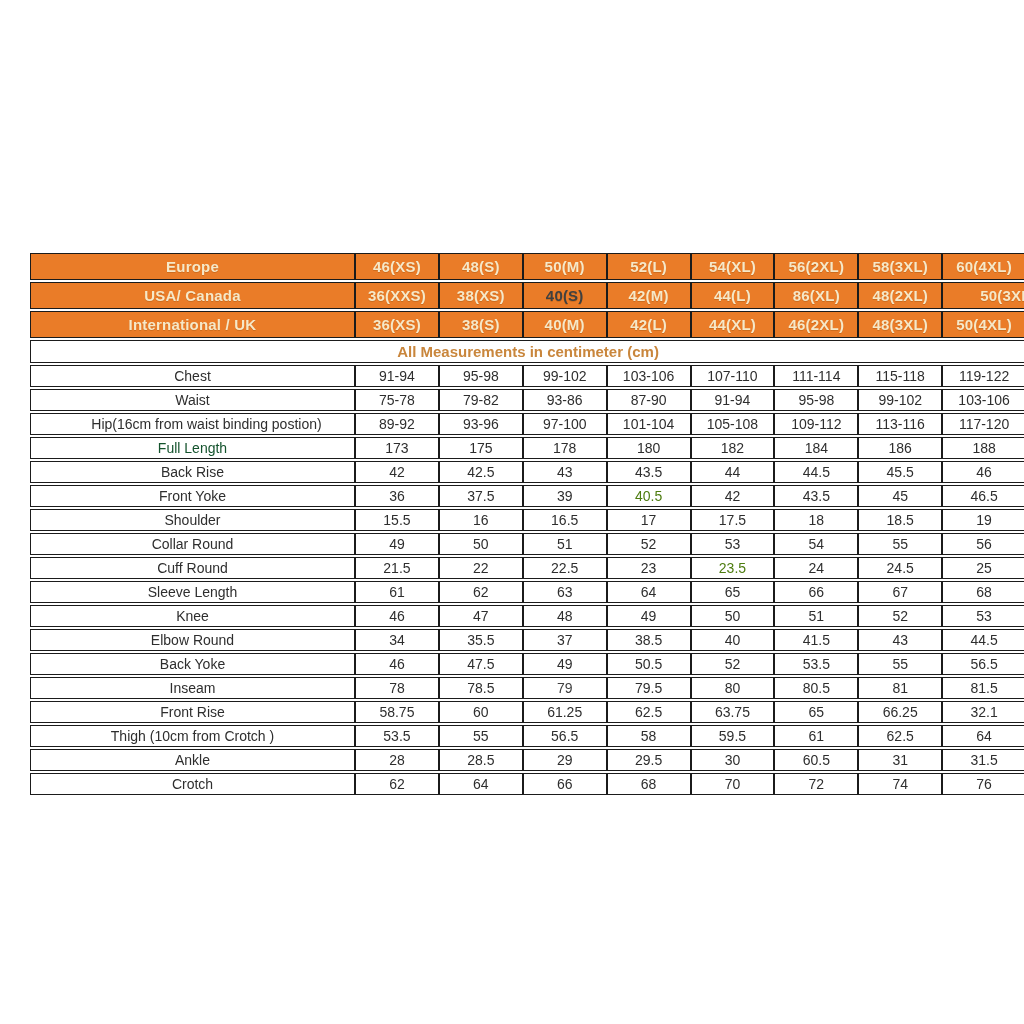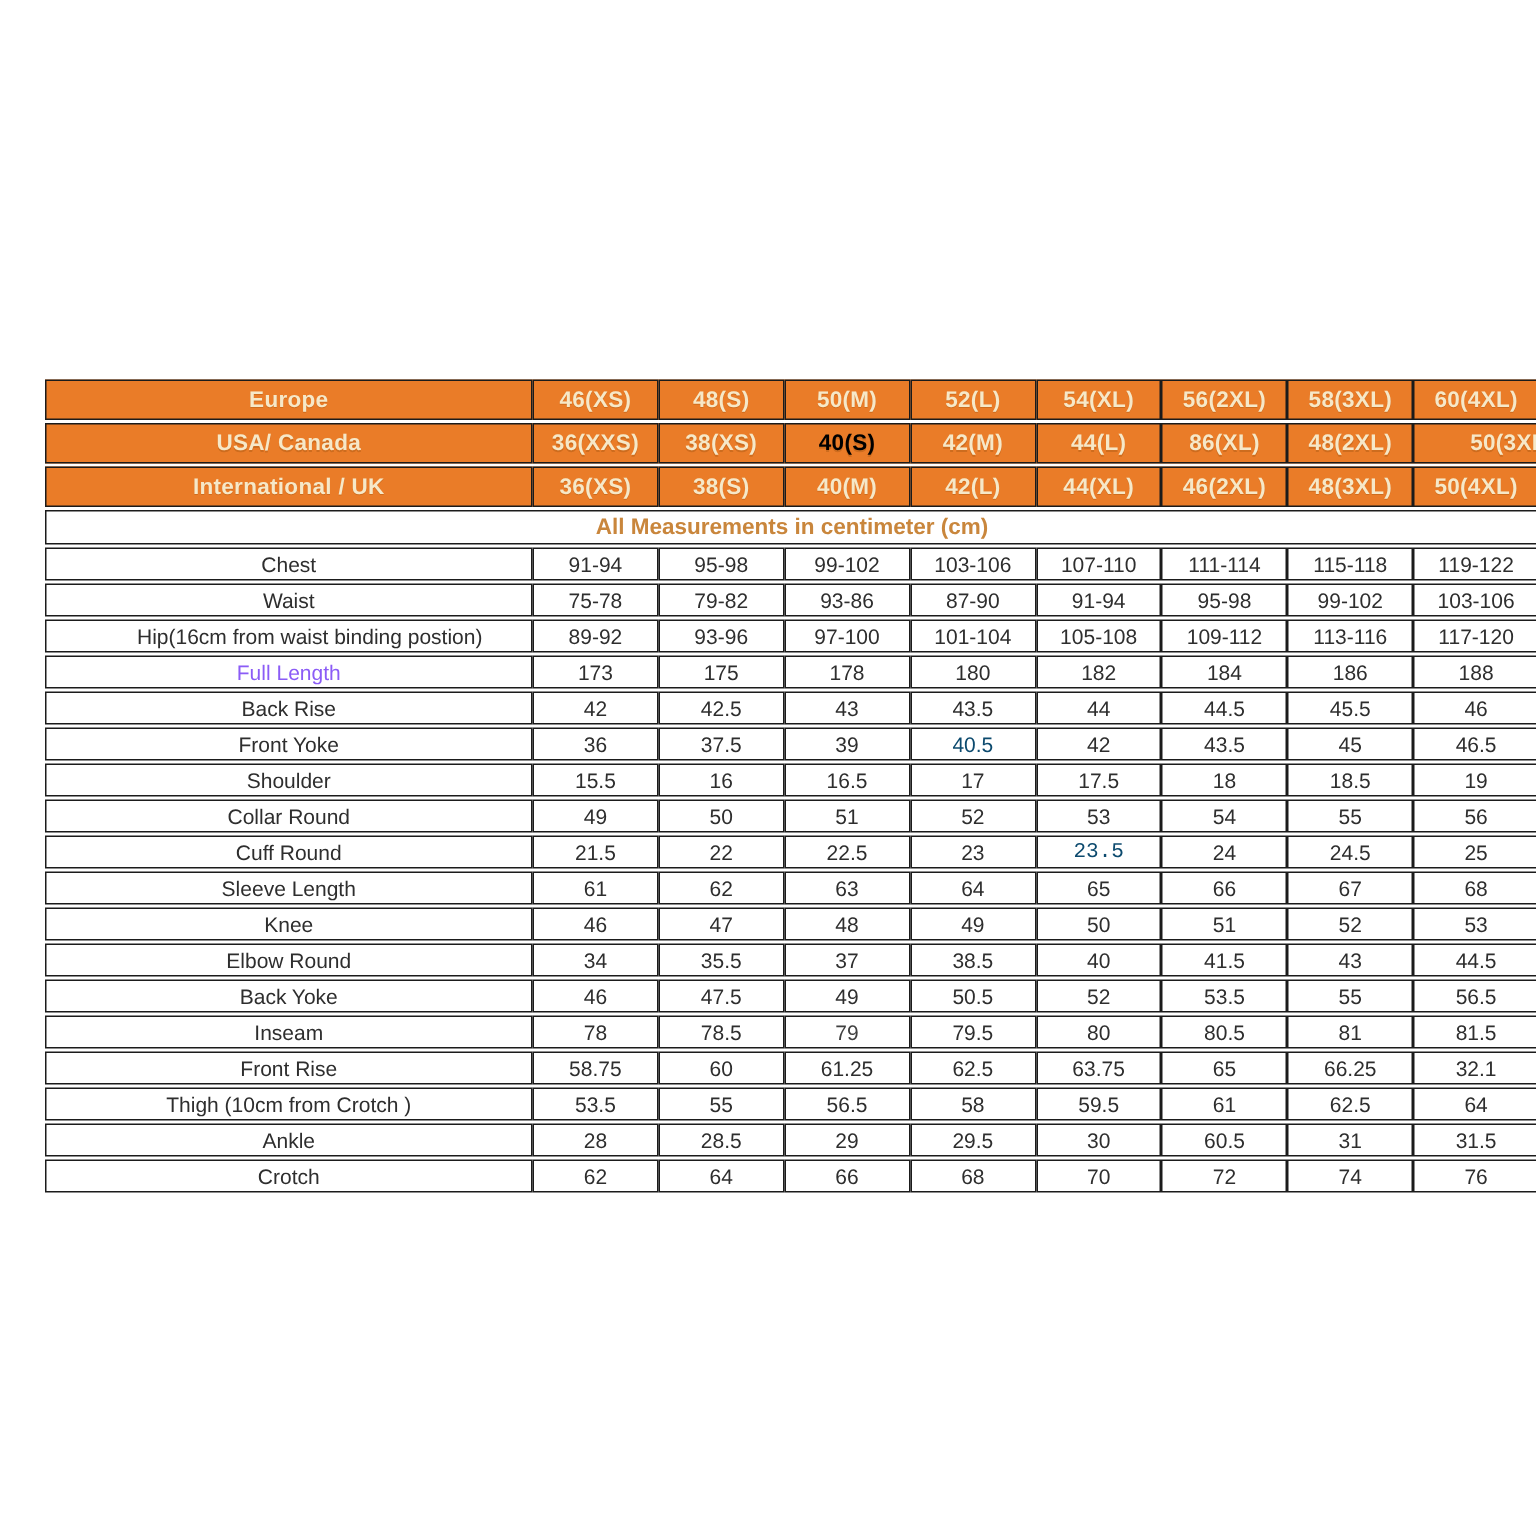--- a/index.html
+++ b/index.html
@@ -72,21 +72,21 @@
           <td class="hdr-cell" style="background: rgb(234, 124, 40); color: rgb(246, 232, 200);">52(L)</td>
           <td class="hdr-cell" style="background: rgb(234, 124, 40); color: rgb(246, 232, 200);">54(XL)</td>
           <td class="hdr-cell" style="background: rgb(234, 124, 40); color: rgb(246, 232, 200);">56(2XL)</td>
           <td class="hdr-cell" style="background: rgb(234, 124, 40); color: rgb(246, 232, 200);">58(3XL)</td>
           <td class="hdr-cell" style="background: rgb(234, 124, 40); color: rgb(246, 232, 200);">60(4XL)</td>
         </tr>
         <tr>
           <td class="hdr-cell row-label-hdr" style="background: rgb(234, 124, 40); color: rgb(246, 232, 200); text-align: center;">USA/ Canada</td>
           <td class="hdr-cell" style="background: rgb(234, 124, 40); color: rgb(246, 232, 200);">36(XXS)</td>
           <td class="hdr-cell" style="background: rgb(234, 124, 40); color: rgb(246, 232, 200);">38(XS)</td>
-          <td class="hdr-cell" style="background: rgb(234, 124, 40); color: #000000;">40(S)</td>
+          <td class="hdr-cell" style="background: rgb(234, 124, 40); color: #404040;">40(S)</td>
           <td class="hdr-cell" style="background: rgb(234, 124, 40); color: rgb(246, 232, 200);">42(M)</td>
           <td class="hdr-cell" style="background: rgb(234, 124, 40); color: rgb(246, 232, 200);">44(L)</td>
           <td class="hdr-cell" style="background: rgb(234, 124, 40); color: rgb(246, 232, 200);">86(XL)</td>
           <td class="hdr-cell" style="background: rgb(234, 124, 40); color: rgb(246, 232, 200);">48(2XL)</td>
           <td class="hdr-cell" style="background: rgb(234, 124, 40); color: rgb(246, 232, 200); padding-left: 37px;">50(3XL)</td>
         </tr>
         <tr>
           <td class="hdr-cell row-label-hdr" style="background: rgb(234, 124, 40); color: rgb(246, 232, 200); text-align: center;">International / UK</td>
           <td class="hdr-cell" style="background: rgb(234, 124, 40); color: rgb(246, 232, 200);">36(XS)</td>
           <td class="hdr-cell" style="background: rgb(234, 124, 40); color: rgb(246, 232, 200);">38(S)</td>
@@ -127,21 +127,21 @@
           <td class="value-cell" style="color: rgb(46, 46, 46);">89-92</td>
           <td class="value-cell" style="color: rgb(46, 46, 46);">93-96</td>
           <td class="value-cell" style="color: rgb(46, 46, 46);">97-100</td>
           <td class="value-cell" style="color: rgb(46, 46, 46);">101-104</td>
           <td class="value-cell" style="color: rgb(46, 46, 46);">105-108</td>
           <td class="value-cell" style="color: rgb(46, 46, 46);">109-112</td>
           <td class="value-cell" style="color: rgb(46, 46, 46);">113-116</td>
           <td class="value-cell" style="color: rgb(46, 46, 46);">117-120</td>
         </tr>
         <tr>
-          <td class="row-label-cell" style="color: #8b5cf6;">Full Length</td>
+          <td class="row-label-cell" style="color: #14532d;">Full Length</td>
           <td class="value-cell" style="color: rgb(46, 46, 46);">173</td>
           <td class="value-cell" style="color: rgb(46, 46, 46);">175</td>
           <td class="value-cell" style="color: rgb(46, 46, 46);">178</td>
           <td class="value-cell" style="color: rgb(46, 46, 46);">180</td>
           <td class="value-cell" style="color: rgb(46, 46, 46);">182</td>
           <td class="value-cell" style="color: rgb(46, 46, 46);">184</td>
           <td class="value-cell" style="color: rgb(46, 46, 46);">186</td>
           <td class="value-cell" style="color: rgb(46, 46, 46);">188</td>
         </tr>
         <tr>
@@ -153,21 +153,21 @@
           <td class="value-cell" style="color: rgb(46, 46, 46);">44</td>
           <td class="value-cell" style="color: rgb(46, 46, 46);">44.5</td>
           <td class="value-cell" style="color: rgb(46, 46, 46);">45.5</td>
           <td class="value-cell" style="color: rgb(46, 46, 46);">46</td>
         </tr>
         <tr>
           <td class="row-label-cell" style="color: rgb(46, 46, 46);">Front Yoke</td>
           <td class="value-cell" style="color: rgb(46, 46, 46);">36</td>
           <td class="value-cell" style="color: rgb(46, 46, 46);">37.5</td>
           <td class="value-cell" style="color: rgb(46, 46, 46);">39</td>
-          <td class="value-cell" style="color: #0c4a6e; margin-left: 14px;">40.5</td>
+          <td class="value-cell" style="color: #4d7c0f; margin-left: 14px;">40.5</td>
           <td class="value-cell" style="color: rgb(46, 46, 46);">42</td>
           <td class="value-cell" style="color: rgb(46, 46, 46);">43.5</td>
           <td class="value-cell" style="color: rgb(46, 46, 46);">45</td>
           <td class="value-cell" style="color: rgb(46, 46, 46);">46.5</td>
         </tr>
         <tr>
           <td class="row-label-cell" style="color: rgb(46, 46, 46);">Shoulder</td>
           <td class="value-cell" style="color: rgb(46, 46, 46);">15.5</td>
           <td class="value-cell" style="color: rgb(46, 46, 46);">16</td>
           <td class="value-cell" style="color: rgb(46, 46, 46);">16.5</td>
@@ -187,21 +187,21 @@
           <td class="value-cell" style="color: rgb(46, 46, 46);">54</td>
           <td class="value-cell" style="color: rgb(46, 46, 46);">55</td>
           <td class="value-cell" style="color: rgb(46, 46, 46);">56</td>
         </tr>
         <tr>
           <td class="row-label-cell" style="color: rgb(46, 46, 46);">Cuff Round</td>
           <td class="value-cell" style="color: rgb(46, 46, 46);">21.5</td>
           <td class="value-cell" style="color: rgb(46, 46, 46);">22</td>
           <td class="value-cell" style="color: rgb(46, 46, 46);">22.5</td>
           <td class="value-cell" style="color: rgb(46, 46, 46);">23</td>
-          <td class="value-cell" style="color: #0c4a6e; font-family: Liberation Mono, monospace;">23.5</td>
+          <td class="value-cell" style="color: #4d7c0f;">23.5</td>
           <td class="value-cell" style="color: rgb(46, 46, 46);">24</td>
           <td class="value-cell" style="color: rgb(46, 46, 46);">24.5</td>
           <td class="value-cell" style="color: rgb(46, 46, 46);">25</td>
         </tr>
         <tr>
           <td class="row-label-cell" style="color: rgb(46, 46, 46);">Sleeve Length</td>
           <td class="value-cell" style="color: rgb(46, 46, 46);">61</td>
           <td class="value-cell" style="color: rgb(46, 46, 46);">62</td>
           <td class="value-cell" style="color: rgb(46, 46, 46);">63</td>
           <td class="value-cell" style="color: rgb(46, 46, 46);">64</td>

